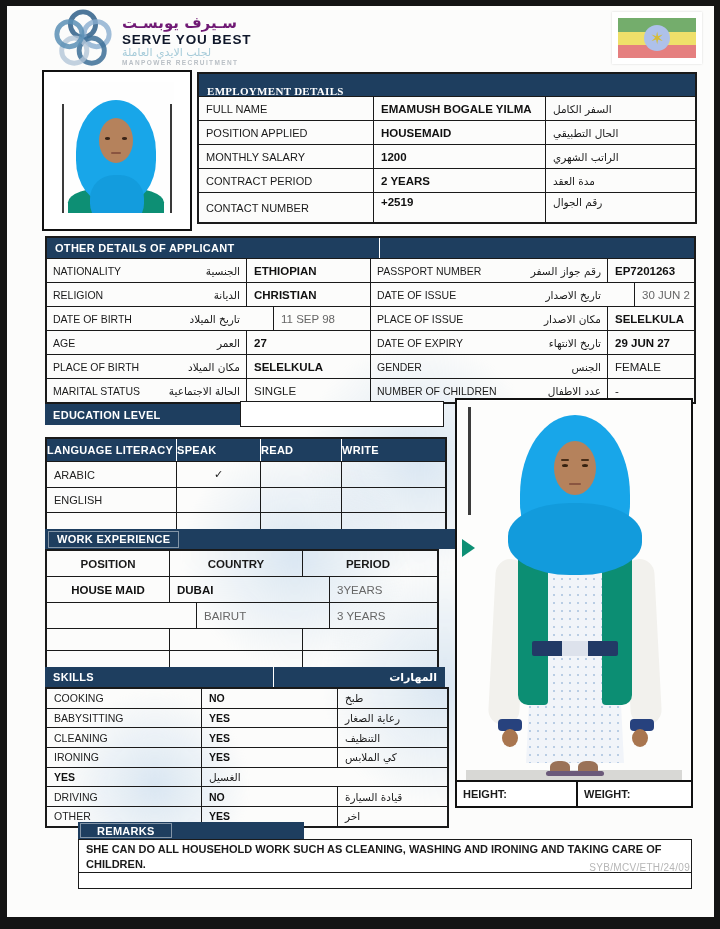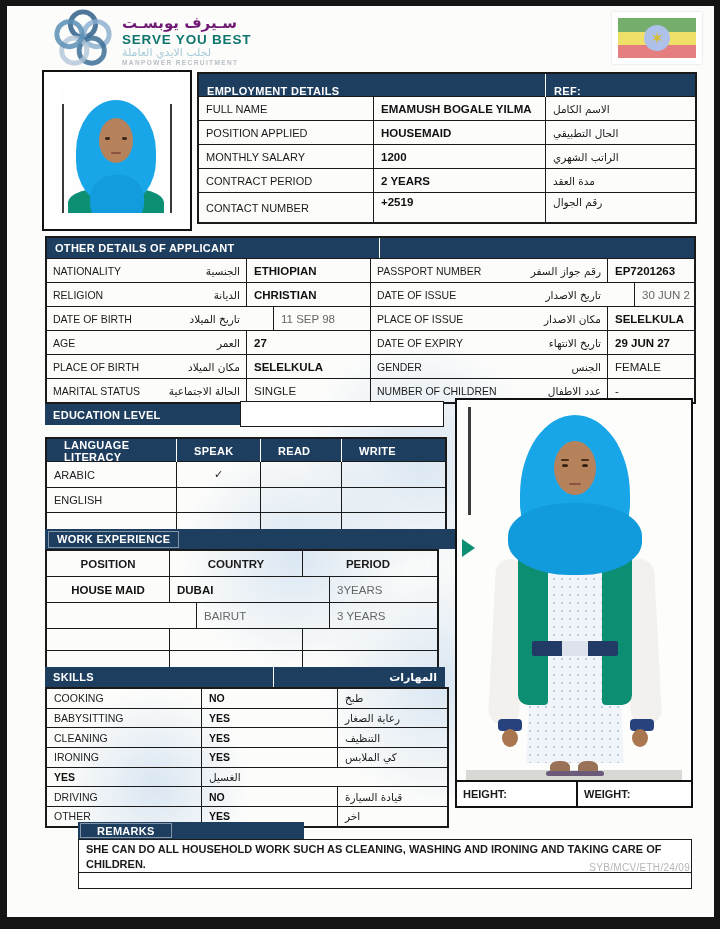--- a/index.html
+++ b/index.html
@@ -16,21 +16,21 @@
 
   
   .wm{position:absolute;border-radius:50%;z-index:1;
       background:radial-gradient(circle, rgba(185,210,233,.50), rgba(185,210,233,0) 70%);
       filter:blur(2px);}
 
   
   .logo{left:52px;top:8px;display:flex;align-items:center;gap:8px;z-index:10;}
   .logo-text{display:flex;flex-direction:column;line-height:1.12;}
   .logo-ar{font-family:"DejaVu Sans",sans-serif;color:#701a75;font-size:15px;font-weight:bold;}
-  .logo-en{color:#0f766e;font-size:13.5px;font-weight:bold;letter-spacing:.8px;}
+  .logo-en{color:#0f172a;font-size:13.5px;font-weight:bold;letter-spacing:.8px;}
   .logo-ar2{font-family:"DejaVu Sans",sans-serif;color:#a6cbd9;font-size:11px;}
   .logo-sub{color:#b9bfc5;font-size:6.5px;letter-spacing:1.4px;font-weight:bold;}
 
   
   .flag-box{left:612px;top:12px;width:90px;height:52px;background:#fff;z-index:10;
             display:flex;align-items:center;justify-content:center;box-shadow:0 0 2px rgba(0,0,0,.15);}
   .flag{position:relative;width:78px;height:40px;}
   .flag .g{position:absolute;left:0;top:0;width:100%;height:34%;background:#74ad6c;}
   .flag .y{position:absolute;left:0;top:34%;width:100%;height:33%;background:#efe06a;}
   .flag .r{position:absolute;left:0;top:67%;width:100%;height:33%;background:#e57f7f;}
@@ -51,21 +51,21 @@
 
   
   .tbl{background:transparent;z-index:10;}
   .cell{display:flex;align-items:center;padding:0 7px;font-size:11px;overflow:hidden;white-space:nowrap;}
   .cell.ar{justify-content:flex-end;font-family:"DejaVu Sans",sans-serif;direction:rtl;font-size:10.5px;}
   .cell.val{font-size:11.5px;}
 
   
   .emp{left:197px;top:72px;width:496px;border:2px solid #1a1a1a;}
   .emp-head{display:grid;grid-template-columns:346px 146px;height:22px;}
-  .emp-head>div{display:flex;align-items:center;padding:11px 8px;}
+  .emp-head>div{display:flex;align-items:center;padding:11px 8px;font-family:Liberation Serif, serif;}
   .emp-head>div+div{border-left:1px solid #fff;}
   .emp-row{display:grid;grid-template-columns:174px 172px 146px;border-top:1px solid #1a1a1a;}
   .emp-row>div+div{border-left:1px solid #1a1a1a;}
   .emp-row{height:23px;}
   .emp-row.tall{height:29px;}
 
   
   .od{left:45px;top:236px;width:647px;border:2px solid #1a1a1a;}
   .od-head{height:20px;display:flex;align-items:center;padding:0 8px;position:relative;}
   .od-head .div1{position:absolute;left:332px;top:0;bottom:0;width:1px;background:#fff;}
@@ -75,21 +75,21 @@
   .od-lab .en{white-space:nowrap;}
   .od-lab .arb{font-family:"DejaVu Sans",sans-serif;direction:rtl;font-size:10.5px;white-space:nowrap;}
 
   
   .edu-bar{left:45px;top:404px;width:398px;height:21px;display:flex;align-items:center;padding:0 8px;box-sizing:border-box;z-index:10;}
   .edu-box{left:240px;top:401px;width:204px;height:26px;background:#fff;border:1.5px solid #1a1a1a;box-sizing:border-box;z-index:11;}
 
   
   .lang{left:45px;top:437px;width:398px;border:2px solid #1a1a1a;}
   .lang-head{display:grid;grid-template-columns:129px 84px 81px 100px;height:22px;}
-  .lang-head>div{display:flex;align-items:center;padding:0 17px;}
+  .lang-head>div{display:flex;align-items:center;padding:0 0;}
   .lang-head>div+div{border-left:1px solid #fff;}
   .lang-row{display:grid;grid-template-columns:129px 84px 81px 100px;border-top:1px solid #1a1a1a;}
   .lang-row>div+div{border-left:1px solid #1a1a1a;}
   .lang-row .chk{justify-content:center;font-family:"DejaVu Sans",sans-serif;}
   .lr0{height:25px;}.lr1{height:24px;}.lr2{height:19px;}
 
   
   .work-bar{left:45px;top:529px;width:452px;height:20px;display:flex;align-items:center;z-index:10;}
   .work-bar .lblbox{height:15px;display:flex;align-items:center;padding:0 8px;margin-left:3px;
                     border:1px solid rgba(255,255,255,.45);}
@@ -209,26 +209,25 @@
         <div class="hs-eye" style="left:6px;"></div>
           <div class="hs-eye" style="right:6px;"></div>
         <div class="hs-mouth"></div>
       </div>
     </div>
   </div>
 
   <div class="abs tbl emp">
     <div class="emp-head navy hdr-txt">
       <div>EMPLOYMENT DETAILS</div>
-      <div>REF:</div>
     </div>
     <div class="emp-row">
       <div class="cell">FULL NAME</div>
       <div class="cell val v-bold">EMAMUSH BOGALE YILMA</div>
-      <div class="cell ar">الاسم الكامل</div>
+      <div class="cell ar">السفر الكامل</div>
     </div>
     <div class="emp-row">
       <div class="cell">POSITION APPLIED</div>
       <div class="cell val v-bold">HOUSEMAID</div>
       <div class="cell ar">الحال التطبيقي</div>
     </div>
     <div class="emp-row">
       <div class="cell">MONTHLY SALARY</div>
       <div class="cell val v-bold">1200</div>
       <div class="cell ar">الراتب الشهري</div>

